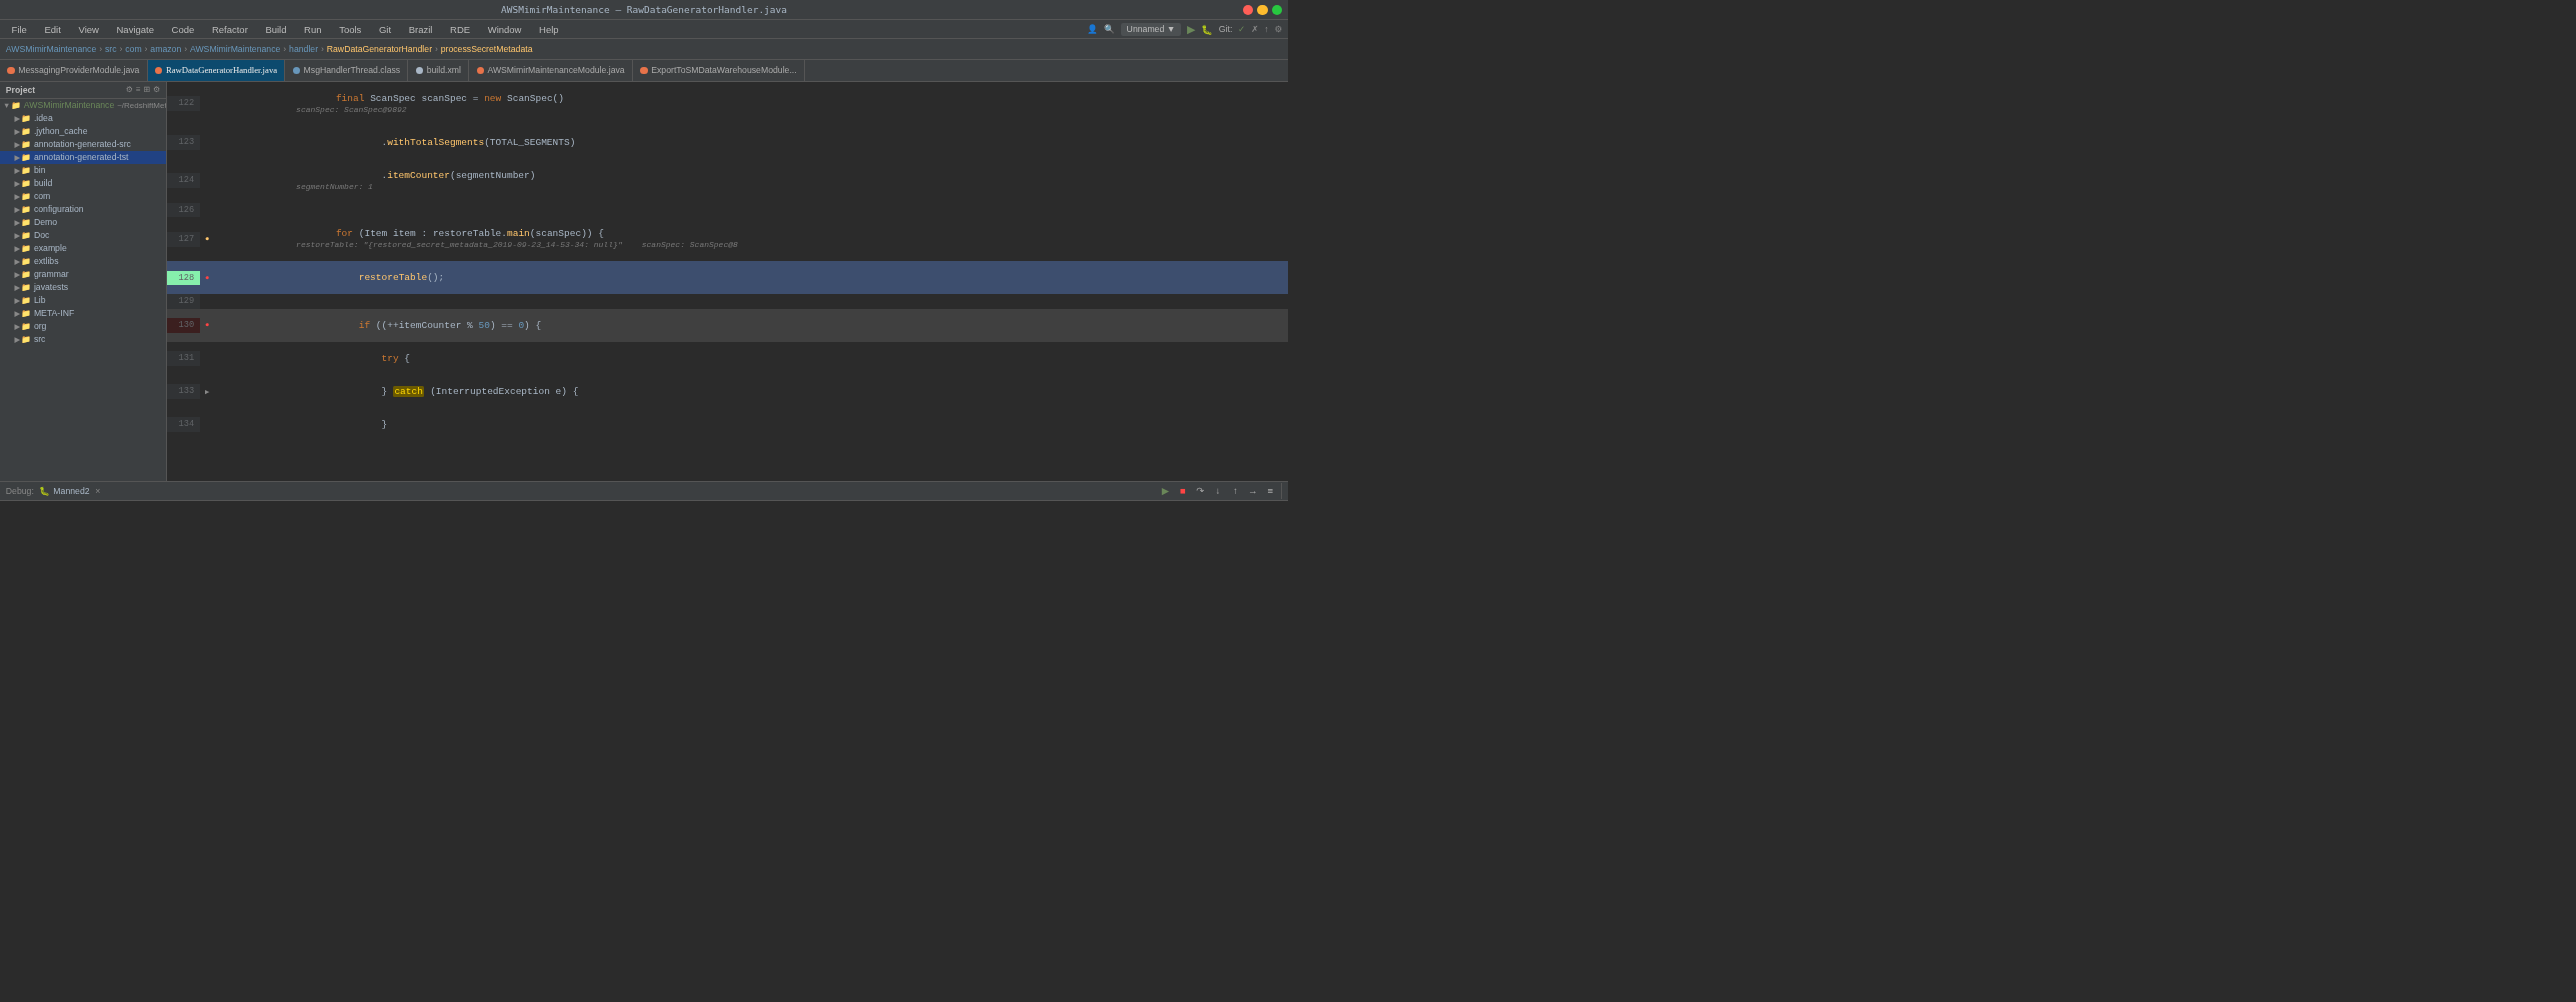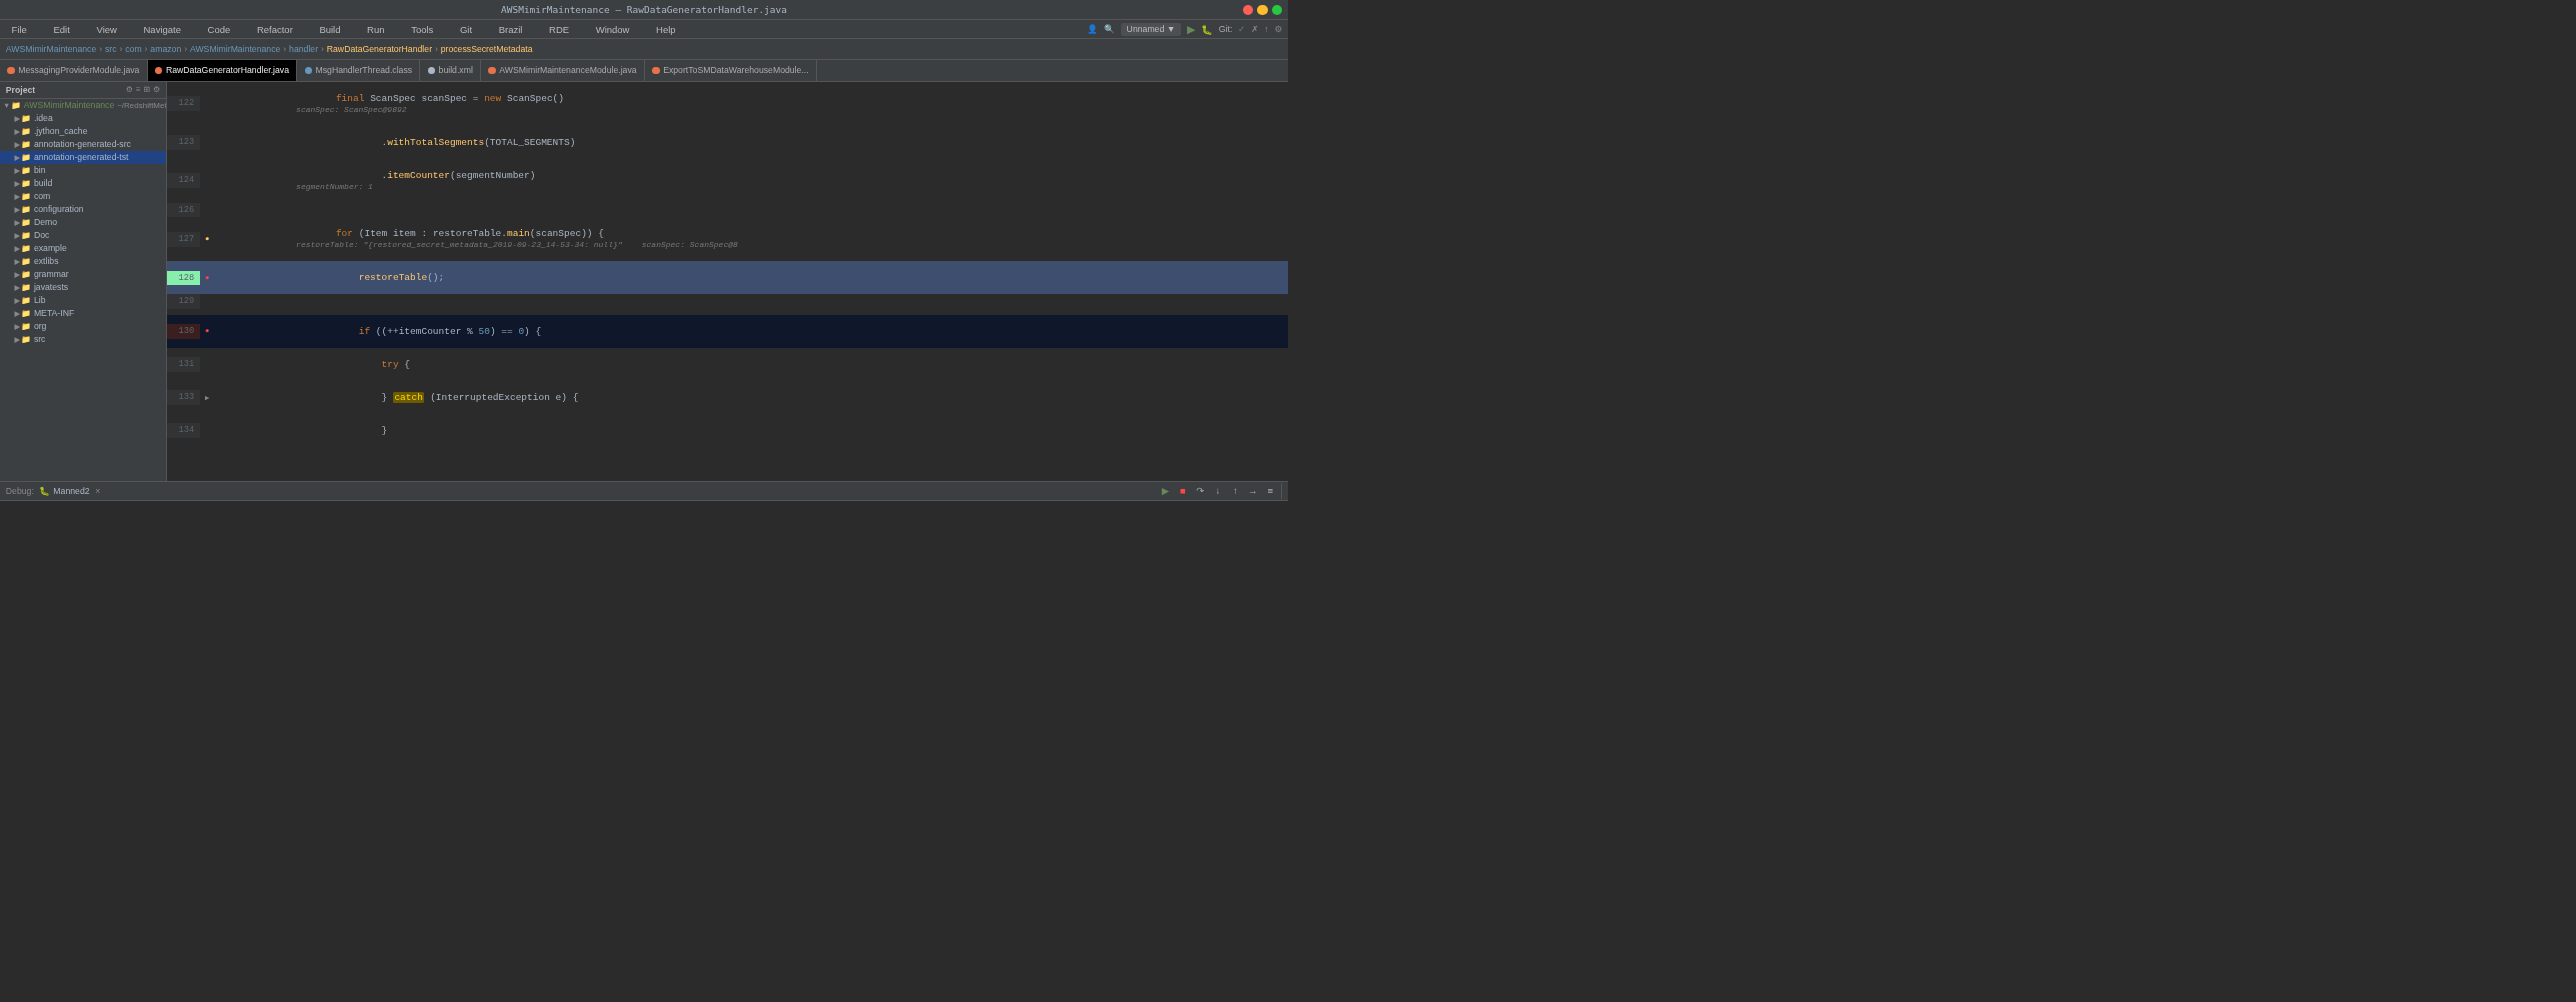--- a/index.html
+++ b/index.html
@@ -39,21 +39,21 @@
     .title-btn.min { background: #febc2e; }
     .title-btn.max { background: #28c840; }
 
     
     #menu-bar {
       background: #3c3f41;
       height: 19px;
       display: flex;
       align-items: center;
       padding: 0 5.8px;
-      gap: 15px;
+      gap: 6px;
       border-bottom: 0.7px solid #555;
       font-family: sans-serif;
       font-size: 9.5px;
     }
     .menu-item {
       color: #bbb;
       padding: 1.5px 5.8px;
       cursor: pointer;
       border-radius: 2.2px;
     }
@@ -91,22 +91,23 @@
       padding: 0 7.3px;
       font-size: 8.7px;
       font-family: sans-serif;
       color: #aaa;
       border-right: 0.7px solid #555;
       cursor: pointer;
       white-space: nowrap;
       gap: 3.6px;
     }
     .editor-tab.active {
-      background: #000000;
+      background: #0c4a6e;
       color: #e8e8e8;
+      font-family: Liberation Serif, serif;
     }
     .tab-icon { width: 7.3px; height: 7.3px; border-radius: 50%; display: inline-block; }
     .tab-icon.java { background: #e8734a; }
     .tab-icon.class { background: #6897bb; }
     .tab-icon.xml { background: #a9b7c6; }
 
     
     #main-layout {
       display: flex;
       height: calc(501px - 20.4px - 19px - 20.4px - 22px - 20.4px);
@@ -301,22 +302,21 @@
     .var-icon.orange { background: #e8734a; }
     .var-name { color: #a9b7c6; }
     .var-equals { color: #cc7832; margin: 0 2.9px; }
     .var-value { color: #a9b7c6; }
 
     
     ::-webkit-scrollbar { width: 5.8px; height: 5.8px; }
     ::-webkit-scrollbar-track { background: #3c3f41; }
     ::-webkit-scrollbar-thumb { background: #555; border-radius: 2.9px; }
     .error-bg {
-      background: #0f172a;
-      margin-top: 6px;
+      background: #404040;
     }
     .catch-highlight {
       background: #6b5a00;
       color: #ffd700;
       padding: 0 1.5px;
       border-radius: 1.5px;
     }
 
     .header-right {
       margin-left: auto;

